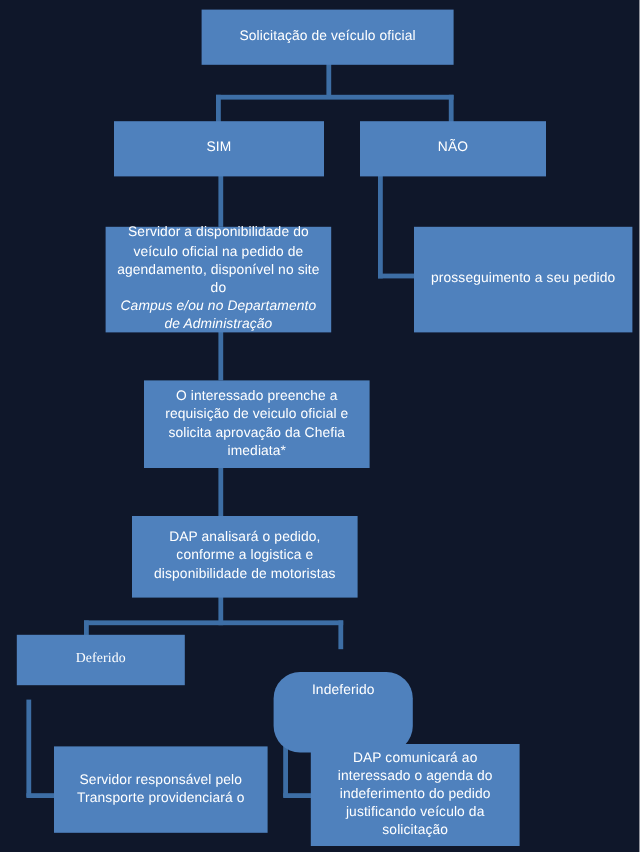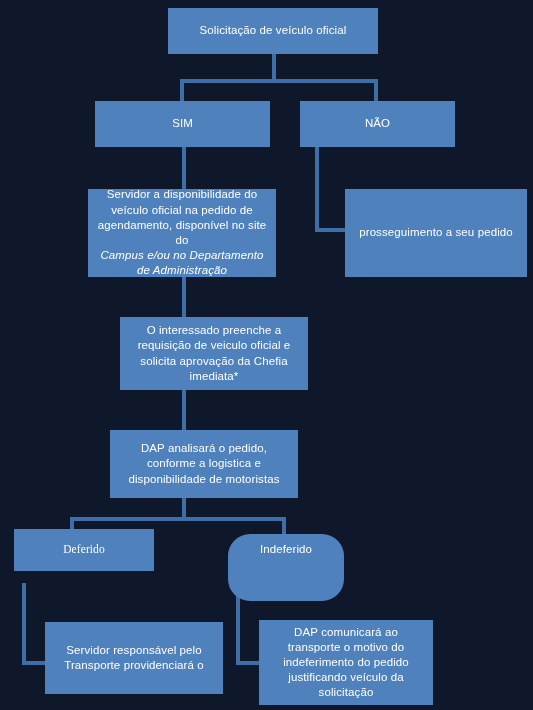--- a/index.html
+++ b/index.html
@@ -138,36 +138,36 @@
       <span class="line">disponibilidade de motoristas</span>
     </div>
   </div>
 
   <div class="node" style="left:14px; top:529px; width:140px; height:42px;font-family:Liberation Serif, serif;">
     <div class="node-text">
       <span class="line">Deferido</span>
     </div>
   </div>
 
-  <div class="node top-aligned" style="left:228px; top:534px; width:116px; height:67px;border-radius:22px;">
+  <div class="node top-aligned" style="left:228px; top:560px; width:116px; height:67px;border-radius:22px;">
     <div class="node-text">
       <span class="line">Indeferido</span>
     </div>
   </div>
 
   <div class="node" style="left:45px; top:622px; width:178px; height:72px;">
     <div class="node-text">
       <span class="line">Servidor responsável pelo</span>
       <span class="line">Transporte providenciará o</span>
     </div>
   </div>
 
   <div class="node" style="left:259px; top:620px; width:174px; height:85px;">
     <div class="node-text">
       <span class="line">DAP comunicará ao</span>
-      <span class="line">transporte o motivo do</span>
+      <span class="line">interessado o agenda do</span>
       <span class="line">indeferimento do  pedido</span>
       <span class="line">justificando veículo da</span>
       <span class="line">solicitação</span>
     </div>
   </div>
 
 </div>
 
 </body></html>

